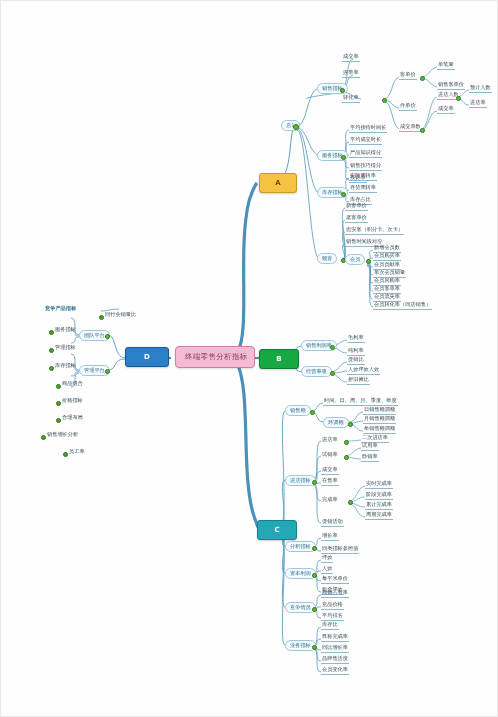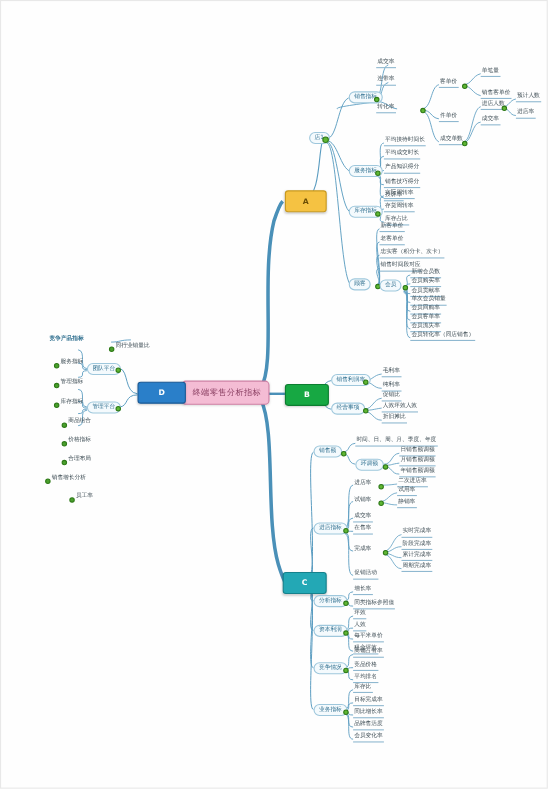--- a/index.html
+++ b/index.html
@@ -257,21 +257,21 @@
         <path d="M78,336 C70,336 78,342 70,342"></path>
         <path d="M78,369 C70,369 78,353 70,353"></path>
         <path d="M78,370 C70,370 78,364 70,364"></path>
         <path d="M78,371 C70,371 78,375 70,375"></path>
         <path d="M78,372 C70,372 78,386 70,386"></path>
       </g>
       <path d="M100,310 C108,310 108,308 118,308" stroke-width=".8"></path>
     </g>
   </svg>
 
-  <div class="node root" style="left:164px;top:345px;width:60px;">终端零售分析指标</div>
+  <div class="node root" style="left:174px;top:345px;width:60px;">终端零售分析指标</div>
 
   <div class="node lvl1 a" style="left:258px;top:172px;width:18px;">A</div>
   <div class="node lvl1 b" style="left:258px;top:348px;width:20px;">B</div>
   <div class="node lvl1 c" style="left:256px;top:519px;width:20px;">C</div>
   <div class="node lvl1 d" style="left:124px;top:346px;width:24px;">D</div>
 
   <div class="node cap" style="left:280px;top:119px;">店1</div>
   <span class="dot" style="left:292px;top:123px;"></span>
 
   <div class="node cap" style="left:316px;top:82px;">销售指标</div>

